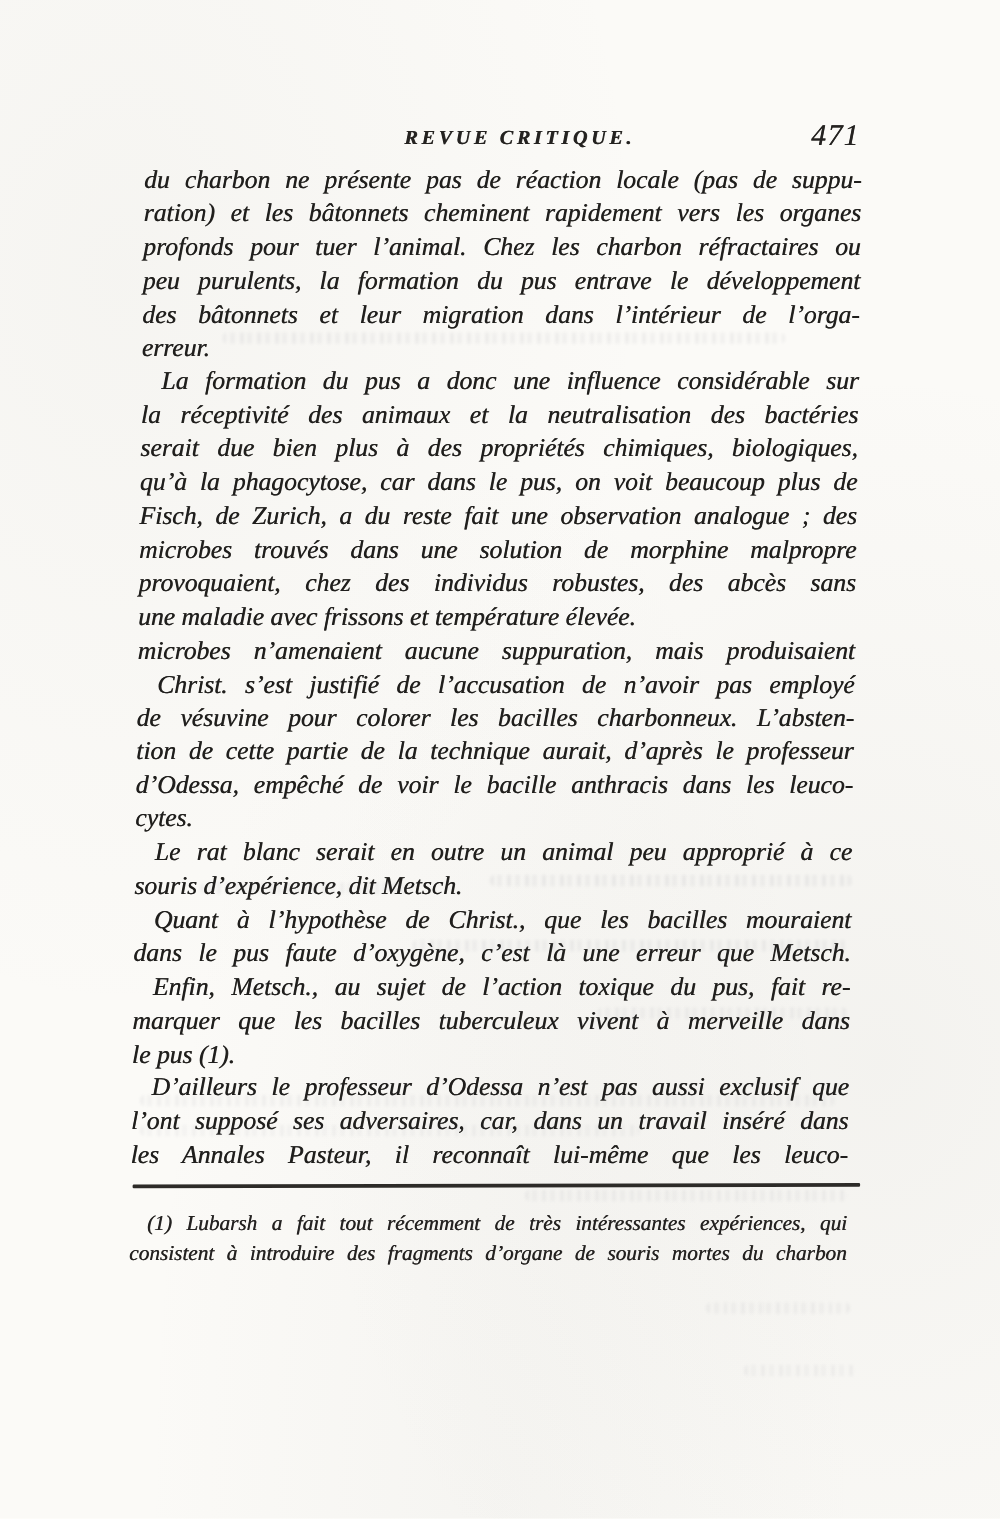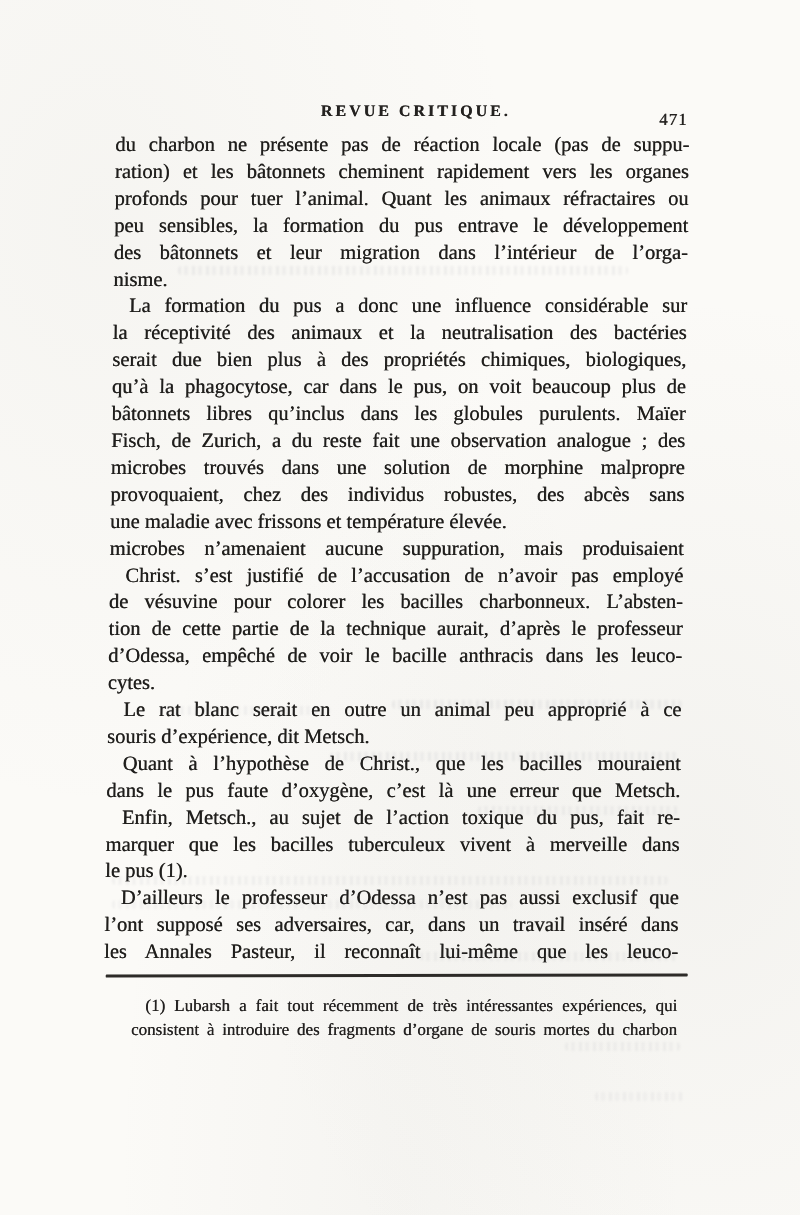--- a/index.html
+++ b/index.html
@@ -14,20 +14,21 @@
   }
   .page {
     position: relative;
     width: 800px;
     height: 1215px;
     background:
       radial-gradient(ellipse at 12% 18%, rgba(180,180,172,0.08), transparent 42%),
       radial-gradient(ellipse at 88% 70%, rgba(175,175,168,0.10), transparent 46%),
       radial-gradient(ellipse at 50% 100%, rgba(170,170,165,0.07), transparent 50%),
       #fbfaf7;
+    font-style: italic;
   }
   
   .text-block {
     position: absolute;
     left: 116px;
     top: 96px;
     width: 574px;
     transform: skewX(-0.8deg);
     transform-origin: 0 0;
     color: #1f1e1c;
@@ -43,22 +44,22 @@
     padding-top: 6px;
     margin-left: 26px;
     font-size: 16px;
     font-weight: bold;
     letter-spacing: 3px;
     color: #242220;
   }
   .page-number {
     position: absolute;
     right: 2px;
-    top: 14px;
-    font-size: 17px;
+    top: 0;
+    font-size: 24px;
     letter-spacing: 1px;
     color: #242220;
   }
   .body-text {
     margin-top: 11px;
     font-size: 20.5px;
     line-height: 26.9px;
   }
   .tline { min-height: 26.9px; }
   .just {
@@ -73,21 +74,20 @@
     height: 3px;
     background: #2d2b28;
     border-radius: 1px;
     transform: rotate(-0.12deg);
   }
   .footnote {
     margin-top: 17px;
     font-size: 17px;
     line-height: 24px;
     color: #232120;
-    margin-left: 28px;
   }
   .find { text-indent: 14px; }
   
   .smudge {
     position: absolute;
     height: 9px;
     border-radius: 4px;
     filter: blur(1.2px);
     background: repeating-linear-gradient(90deg,
       rgba(108,110,124,0.20) 0 3px, transparent 3px 6px,
@@ -102,29 +102,28 @@
   <div class="text-block">
 
     <div class="header">
       <span class="running-title">REVUE CRITIQUE.</span>
       <span class="page-number">471</span>
     </div>
 
     <div class="body-text">
         <div class="tline just">du charbon ne présente pas de réaction locale (pas de suppu-</div>
         <div class="tline just">ration) et les bâtonnets cheminent rapidement vers les organes</div>
-        <div class="tline just">profonds pour tuer l’animal. Quant les animaux réfractaires ou</div>
-        <div class="tline just">peu sensibles, la formation du pus entrave le développement</div>
+        <div class="tline just">profonds pour tuer l’animal. Chez les charbon réfractaires ou</div>
+        <div class="tline just">peu purulents, la formation du pus entrave le développement</div>
         <div class="tline just">des bâtonnets et leur migration dans l’intérieur de l’orga-</div>
-        <div class="tline">nisme.</div>
+        <div class="tline">erreur.</div>
         <div class="tline just ind">La formation du pus a donc une influence considérable sur</div>
         <div class="tline just">la réceptivité des animaux et la neutralisation des bactéries</div>
         <div class="tline just">serait due bien plus à des propriétés chimiques, biologiques,</div>
         <div class="tline just">qu’à la phagocytose, car dans le pus, on voit beaucoup plus de</div>
-        <div class="tline just">bâtonnets libres qu’inclus dans les globules purulents. Maïer</div>
         <div class="tline just">Fisch, de Zurich, a du reste fait une observation analogue ; des</div>
         <div class="tline just">microbes trouvés dans une solution de morphine malpropre</div>
         <div class="tline just">provoquaient, chez des individus robustes, des abcès sans</div>
         <div class="tline">une maladie avec frissons et température élevée.</div>
         <div class="tline just">microbes n’amenaient aucune suppuration, mais produisaient</div>
         <div class="tline just ind">Christ. s’est justifié de l’accusation de n’avoir pas employé</div>
         <div class="tline just">de vésuvine pour colorer les bacilles charbonneux. L’absten-</div>
         <div class="tline just">tion de cette partie de la technique aurait, d’après le professeur</div>
         <div class="tline just">d’Odessa, empêché de voir le bacille anthracis dans les leuco-</div>
         <div class="tline">cytes.</div>

